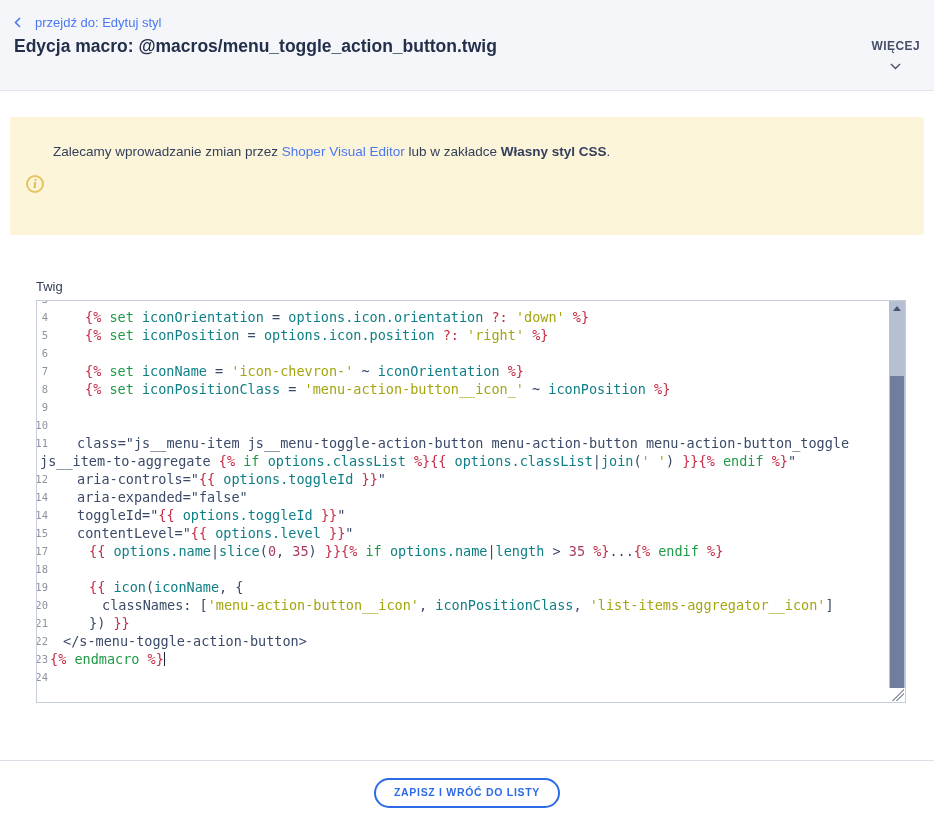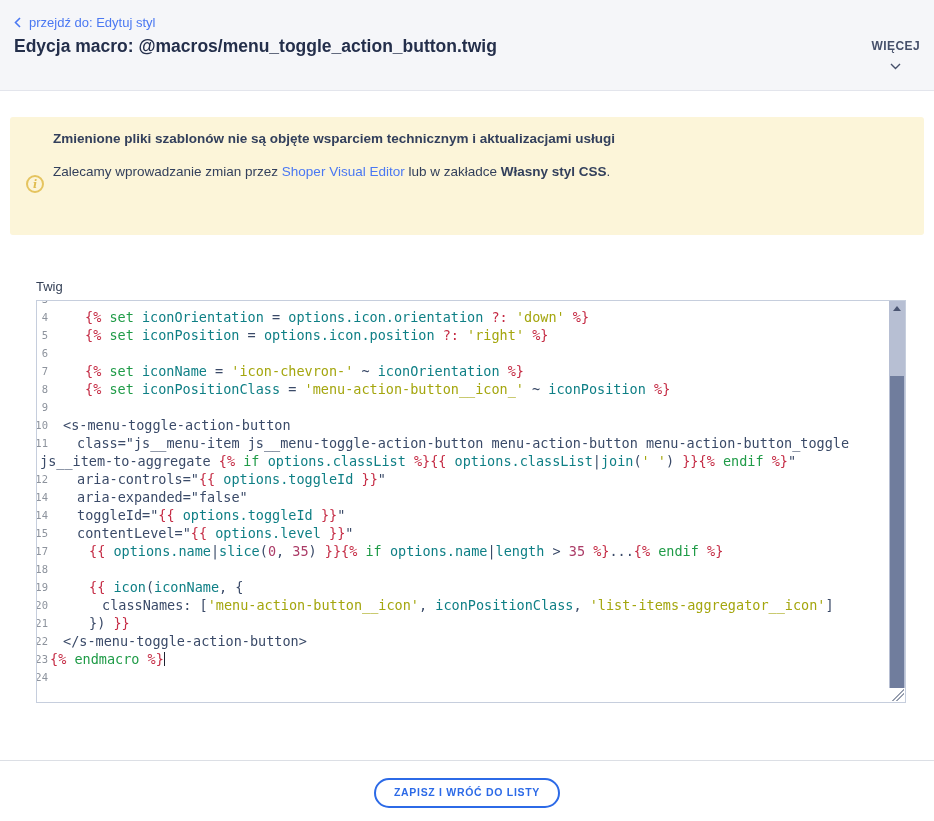--- a/index.html
+++ b/index.html
@@ -3,21 +3,21 @@
 <meta charset="utf-8">
 <style>
   html,body{margin:0;padding:0;}
   body{
     width:934px;height:821px;position:relative;overflow:hidden;
     background:#ffffff;font-family:"Liberation Sans",sans-serif;
     -webkit-font-smoothing:antialiased;
   }
   
   .hdr{position:absolute;top:0;left:0;right:0;height:90px;background:#f5f6f9;border-bottom:1px solid #e3e5ec;}
-  .back{position:absolute;left:14px;top:15px;display:flex;align-items:center;gap:8px;
+  .back{position:absolute;left:14px;top:15px;display:flex;align-items:center;gap:14px;
         color:#4a78f2;font-size:13px;text-decoration:none;cursor:pointer;}
   .back svg{display:block;}
   .title{position:absolute;left:14px;top:36px;margin:0;font-size:17.5px;font-weight:bold;color:#242f4b;}
   .more{position:absolute;right:14px;top:39px;display:flex;align-items:center;gap:6px;
         background:none;border:none;padding:0;cursor:pointer;
         color:#46506a;font-size:12px;font-weight:bold;letter-spacing:0.4px;font-family:"Liberation Sans",sans-serif;flex-direction:column;}
   
   .warn{position:absolute;left:10px;top:117px;width:914px;height:118px;background:#fcf5d9;border-radius:3px;}
   .winfo{position:absolute;left:16px;top:58px;width:14px;height:14px;border:2px solid #e5c45f;border-radius:50%;
          color:#e0bd50;display:flex;align-items:center;justify-content:center;
@@ -77,36 +77,35 @@
       <svg width="11" height="7" viewBox="0 0 11 7">
           <polyline points="1,1 5.5,5.5 10,1" fill="none" stroke="#46506a" stroke-width="1.4"></polyline>
         </svg>
     </span>
   </button>
 </div>
 
 <div class="warn">
   <span class="winfo">i</span>
   <div class="wtext">
-    <p class="wtitle">Zmienione pliki szablonów nie są objęte wsparciem technicznym i aktualizacjami usługi</p>
     <p class="wreco"><span>Zalecamy wprowadzanie zmian przez </span><a class="wlink">Shoper Visual Editor</a><span> lub w zakładce </span><span class="wbold">Własny styl CSS</span><span>.</span></p>
   </div>
 </div>
 
 <div class="edlabel">Twig</div>
 <div class="editor">
   <div class="code-rows" id="code-rows">
       <div class="crow"><span class="lnum" style="color: rgb(141, 147, 157);">3</span><span style="padding-left: 0px;"></span></div>
       <div class="crow"><span class="lnum" style="color: rgb(141, 147, 157);">4</span><span style="padding-left: 35px;"><span style="color: rgb(197, 44, 69);">{%</span><span style="color: rgb(58, 74, 104);"> </span><span style="color: rgb(31, 155, 71);">set</span><span style="color: rgb(58, 74, 104);"> </span><span style="color: rgb(14, 127, 133);">iconOrientation</span><span style="color: rgb(58, 74, 104);"> = </span><span style="color: rgb(14, 127, 133);">options.icon.orientation</span><span style="color: rgb(58, 74, 104);"> </span><span style="color: rgb(197, 44, 69);">?:</span><span style="color: rgb(58, 74, 104);"> </span><span style="color: rgb(164, 166, 14);">'down'</span><span style="color: rgb(58, 74, 104);"> </span><span style="color: rgb(197, 44, 69);">%}</span></span></div>
       <div class="crow"><span class="lnum" style="color: rgb(141, 147, 157);">5</span><span style="padding-left: 35px;"><span style="color: rgb(197, 44, 69);">{%</span><span style="color: rgb(58, 74, 104);"> </span><span style="color: rgb(31, 155, 71);">set</span><span style="color: rgb(58, 74, 104);"> </span><span style="color: rgb(14, 127, 133);">iconPosition</span><span style="color: rgb(58, 74, 104);"> = </span><span style="color: rgb(14, 127, 133);">options.icon.position</span><span style="color: rgb(58, 74, 104);"> </span><span style="color: rgb(197, 44, 69);">?:</span><span style="color: rgb(58, 74, 104);"> </span><span style="color: rgb(164, 166, 14);">'right'</span><span style="color: rgb(58, 74, 104);"> </span><span style="color: rgb(197, 44, 69);">%}</span></span></div>
       <div class="crow"><span class="lnum" style="color: rgb(141, 147, 157);">6</span><span style="padding-left: 0px;"></span></div>
       <div class="crow"><span class="lnum" style="color: rgb(141, 147, 157);">7</span><span style="padding-left: 35px;"><span style="color: rgb(197, 44, 69);">{%</span><span style="color: rgb(58, 74, 104);"> </span><span style="color: rgb(31, 155, 71);">set</span><span style="color: rgb(58, 74, 104);"> </span><span style="color: rgb(14, 127, 133);">iconName</span><span style="color: rgb(58, 74, 104);"> = </span><span style="color: rgb(164, 166, 14);">'icon-chevron-'</span><span style="color: rgb(58, 74, 104);"> ~ </span><span style="color: rgb(14, 127, 133);">iconOrientation</span><span style="color: rgb(58, 74, 104);"> </span><span style="color: rgb(197, 44, 69);">%}</span></span></div>
       <div class="crow"><span class="lnum" style="color: rgb(141, 147, 157);">8</span><span style="padding-left: 35px;"><span style="color: rgb(197, 44, 69);">{%</span><span style="color: rgb(58, 74, 104);"> </span><span style="color: rgb(31, 155, 71);">set</span><span style="color: rgb(58, 74, 104);"> </span><span style="color: rgb(14, 127, 133);">iconPositionClass</span><span style="color: rgb(58, 74, 104);"> = </span><span style="color: rgb(164, 166, 14);">'menu-action-button__icon_'</span><span style="color: rgb(58, 74, 104);"> ~ </span><span style="color: rgb(14, 127, 133);">iconPosition</span><span style="color: rgb(58, 74, 104);"> </span><span style="color: rgb(197, 44, 69);">%}</span></span></div>
       <div class="crow"><span class="lnum" style="color: rgb(141, 147, 157);">9</span><span style="padding-left: 0px;"></span></div>
-      <div class="crow"><span class="lnum" style="color: rgb(141, 147, 157);">10</span><span style="padding-left: 13px;"><span style="color: rgb(58, 74, 104);">&lt;s-menu-toggle-action-button</span></span></div>
+      <div class="crow"><span class="lnum" style="color: rgb(141, 147, 157);">10</span></div>
       <div class="crow"><span class="lnum" style="color: rgb(141, 147, 157);">11</span><span style="padding-left: 27px;"><span style="color: rgb(58, 74, 104);">class="js__menu-item js__menu-toggle-action-button menu-action-button menu-action-button_toggle</span></span></div>
       <div class="crow cont"><span><span style="color: rgb(58, 74, 104);">js__item-to-aggregate </span><span style="color: rgb(197, 44, 69);">{%</span><span style="color: rgb(58, 74, 104);"> </span><span style="color: rgb(31, 155, 71);">if</span><span style="color: rgb(58, 74, 104);"> </span><span style="color: rgb(14, 127, 133);">options.classList</span><span style="color: rgb(58, 74, 104);"> </span><span style="color: rgb(197, 44, 69);">%}</span><span style="color: rgb(197, 44, 69);">{{</span><span style="color: rgb(58, 74, 104);"> </span><span style="color: rgb(14, 127, 133);">options.classList</span><span style="color: rgb(58, 74, 104);">|</span><span style="color: rgb(14, 127, 133);">join</span><span style="color: rgb(58, 74, 104);">(</span><span style="color: rgb(164, 166, 14);">' '</span><span style="color: rgb(58, 74, 104);">) </span><span style="color: rgb(197, 44, 69);">}}</span><span style="color: rgb(197, 44, 69);">{%</span><span style="color: rgb(58, 74, 104);"> </span><span style="color: rgb(31, 155, 71);">endif</span><span style="color: rgb(58, 74, 104);"> </span><span style="color: rgb(197, 44, 69);">%}</span><span style="color: rgb(58, 74, 104);">"</span></span></div>
       <div class="crow"><span class="lnum" style="color: rgb(141, 147, 157);">12</span><span style="padding-left: 27px;"><span style="color: rgb(58, 74, 104);">aria-controls="</span><span style="color: rgb(197, 44, 69);">{{</span><span style="color: rgb(58, 74, 104);"> </span><span style="color: rgb(14, 127, 133);">options.toggleId</span><span style="color: rgb(58, 74, 104);"> </span><span style="color: rgb(197, 44, 69);">}}</span><span style="color: rgb(58, 74, 104);">"</span></span></div>
       <div class="crow"><span class="lnum" style="color: rgb(141, 147, 157);">14</span><span style="padding-left: 27px;"><span style="color: rgb(58, 74, 104);">aria-expanded="false"</span></span></div>
       <div class="crow"><span class="lnum" style="color: rgb(141, 147, 157);">14</span><span style="padding-left: 27px;"><span style="color: rgb(58, 74, 104);">toggleId="</span><span style="color: rgb(197, 44, 69);">{{</span><span style="color: rgb(58, 74, 104);"> </span><span style="color: rgb(14, 127, 133);">options.toggleId</span><span style="color: rgb(58, 74, 104);"> </span><span style="color: rgb(197, 44, 69);">}}</span><span style="color: rgb(58, 74, 104);">"</span></span></div>
       <div class="crow"><span class="lnum" style="color: rgb(141, 147, 157);">15</span><span style="padding-left: 27px;"><span style="color: rgb(58, 74, 104);">contentLevel="</span><span style="color: rgb(197, 44, 69);">{{</span><span style="color: rgb(58, 74, 104);"> </span><span style="color: rgb(14, 127, 133);">options.level</span><span style="color: rgb(58, 74, 104);"> </span><span style="color: rgb(197, 44, 69);">}}</span><span style="color: rgb(58, 74, 104);">"</span></span></div>
       <div class="crow"><span class="lnum" style="color: rgb(141, 147, 157);">17</span><span style="padding-left: 39px;"><span style="color: rgb(197, 44, 69);">{{</span><span style="color: rgb(58, 74, 104);"> </span><span style="color: rgb(14, 127, 133);">options.name</span><span style="color: rgb(58, 74, 104);">|</span><span style="color: rgb(14, 127, 133);">slice</span><span style="color: rgb(58, 74, 104);">(</span><span style="color: rgb(171, 60, 103);">0</span><span style="color: rgb(58, 74, 104);">, </span><span style="color: rgb(171, 60, 103);">35</span><span style="color: rgb(58, 74, 104);">) </span><span style="color: rgb(197, 44, 69);">}}</span><span style="color: rgb(197, 44, 69);">{%</span><span style="color: rgb(58, 74, 104);"> </span><span style="color: rgb(31, 155, 71);">if</span><span style="color: rgb(58, 74, 104);"> </span><span style="color: rgb(14, 127, 133);">options.name</span><span style="color: rgb(58, 74, 104);">|</span><span style="color: rgb(14, 127, 133);">length</span><span style="color: rgb(58, 74, 104);"> &gt; </span><span style="color: rgb(171, 60, 103);">35</span><span style="color: rgb(58, 74, 104);"> </span><span style="color: rgb(197, 44, 69);">%}</span><span style="color: rgb(58, 74, 104);">...</span><span style="color: rgb(197, 44, 69);">{%</span><span style="color: rgb(58, 74, 104);"> </span><span style="color: rgb(31, 155, 71);">endif</span><span style="color: rgb(58, 74, 104);"> </span><span style="color: rgb(197, 44, 69);">%}</span></span></div>
       <div class="crow"><span class="lnum" style="color: rgb(141, 147, 157);">18</span><span style="padding-left: 0px;"></span></div>
       <div class="crow"><span class="lnum" style="color: rgb(141, 147, 157);">19</span><span style="padding-left: 39px;"><span style="color: rgb(197, 44, 69);">{{</span><span style="color: rgb(58, 74, 104);"> </span><span style="color: rgb(14, 127, 133);">icon</span><span style="color: rgb(58, 74, 104);">(</span><span style="color: rgb(14, 127, 133);">iconName</span><span style="color: rgb(58, 74, 104);">, {</span></span></div>
       <div class="crow"><span class="lnum" style="color: rgb(141, 147, 157);">20</span><span style="padding-left: 52px;"><span style="color: rgb(58, 74, 104);">classNames: [</span><span style="color: rgb(164, 166, 14);">'menu-action-button__icon'</span><span style="color: rgb(58, 74, 104);">, </span><span style="color: rgb(14, 127, 133);">iconPositionClass</span><span style="color: rgb(58, 74, 104);">, </span><span style="color: rgb(164, 166, 14);">'list-items-aggregator__icon'</span><span style="color: rgb(58, 74, 104);">]</span></span></div>

